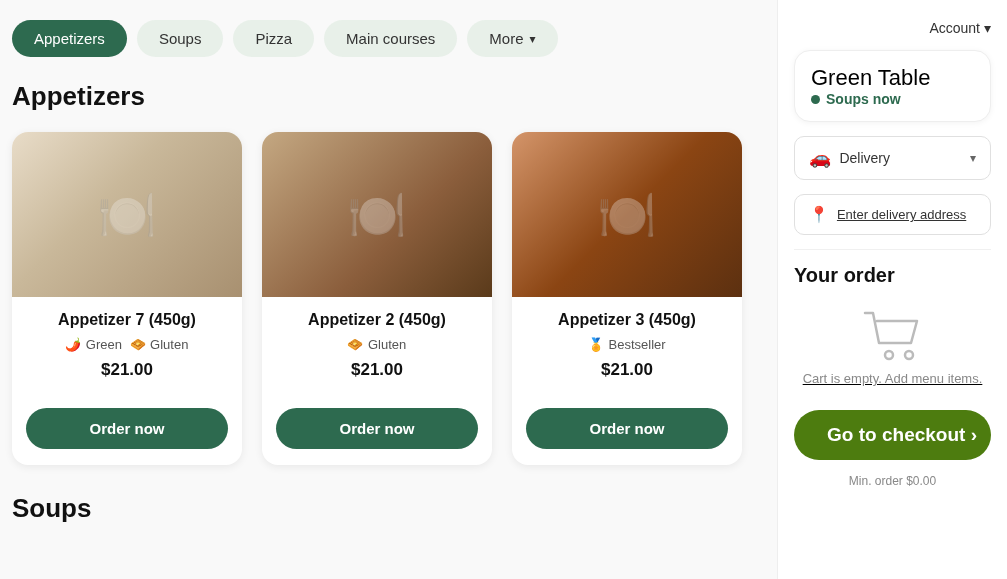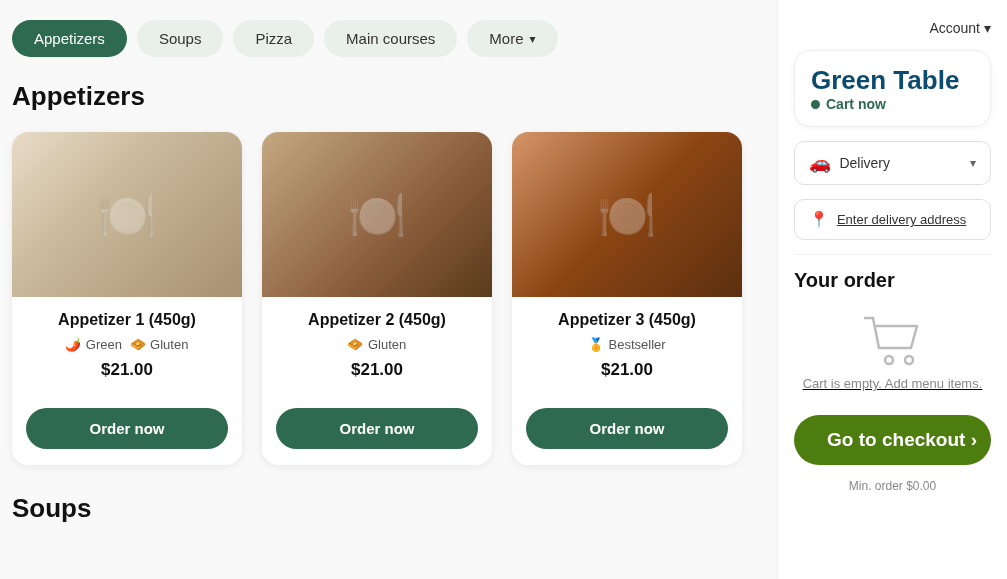--- a/index.html
+++ b/index.html
@@ -186,23 +186,23 @@
       font-size: 14px;
       color: #333;
       cursor: pointer;
       display: flex;
       align-items: center;
       gap: 4px;
       font-weight: 500;
     }
 
     .restaurant-name {
-      font-size: 26px;
-      font-weight: 700;
-      color: #0c4a6e;
+      font-size: 22px;
+      font-weight: 400;
+      color: #000000;
       line-height: 1.2;
     }
 
     .open-status {
       display: flex;
       align-items: center;
       gap: 6px;
       font-size: 14px;
       color: #2d6a4f;
       font-weight: 600;
@@ -345,21 +345,21 @@
     </button>
   </nav>
 
   <h2 class="section-title">Appetizers</h2>
 
   <div class="cards-grid">
 
     <div class="card">
       <div class="food-img food-img-1"></div>
       <div class="card-body">
-        <div class="card-name">Appetizer 1 (450g)</div>
+        <div class="card-name">Appetizer 7 (450g)</div>
         <div class="card-tags">
           <span class="tag">
             <span>🌶️</span>
             <span>Green</span>
           </span>
           <span class="tag">
             <span>🧇</span>
             <span>Gluten</span>
           </span>
         </div>
@@ -410,21 +410,21 @@
     <button class="account-btn">
       <span>Account</span>
       <span>▾</span>
     </button>
   </div>
 
   <div class="restaurant-card">
     <div class="restaurant-name">Green Table</div>
     <div class="open-status">
       <span class="green-dot"></span>
-      <span>Cart now</span>
+      <span>Soups now</span>
     </div>
   </div>
 
   <div class="delivery-select">
     <div class="delivery-left">
       <span class="delivery-icon">🚗</span>
       <span>Delivery</span>
     </div>
     <span class="delivery-chevron">▾</span>
   </div>

